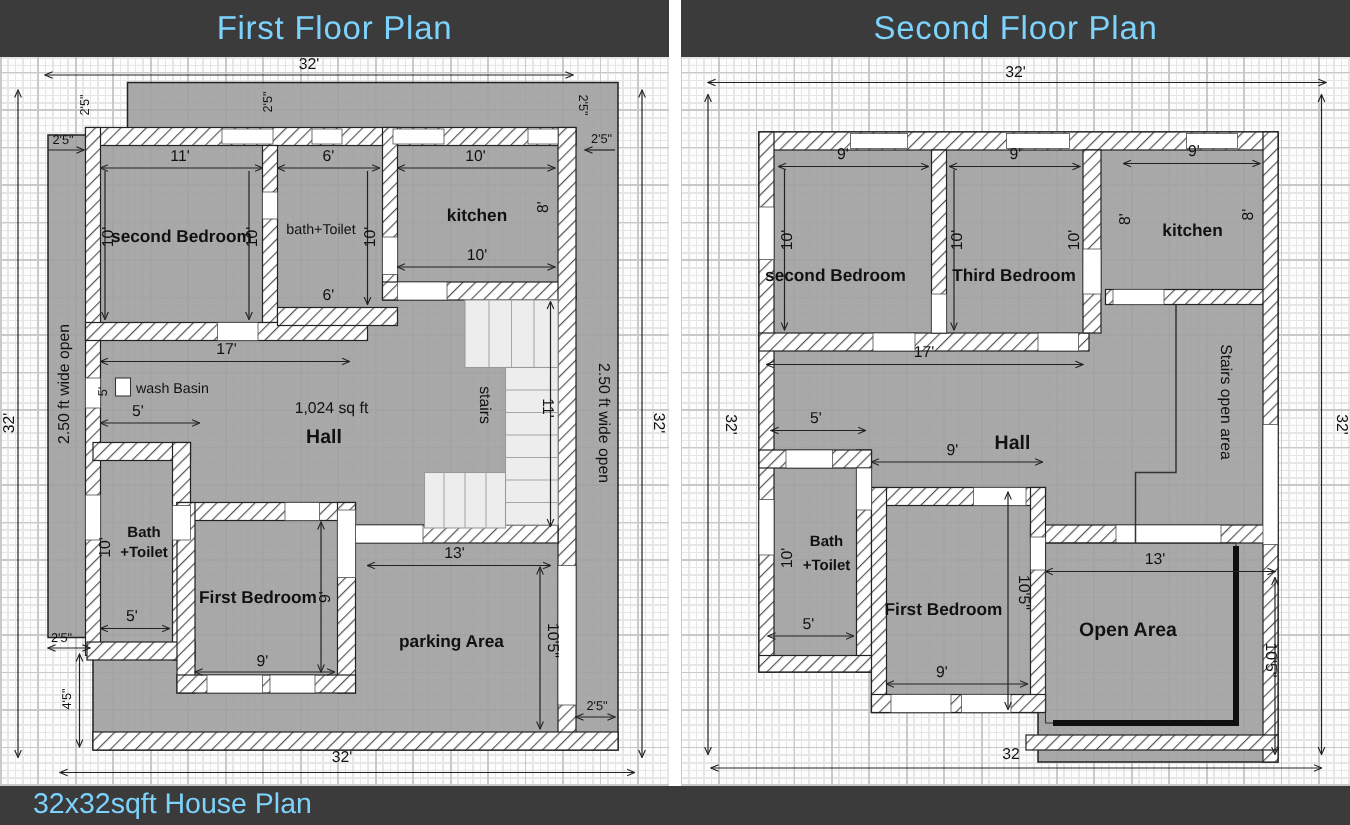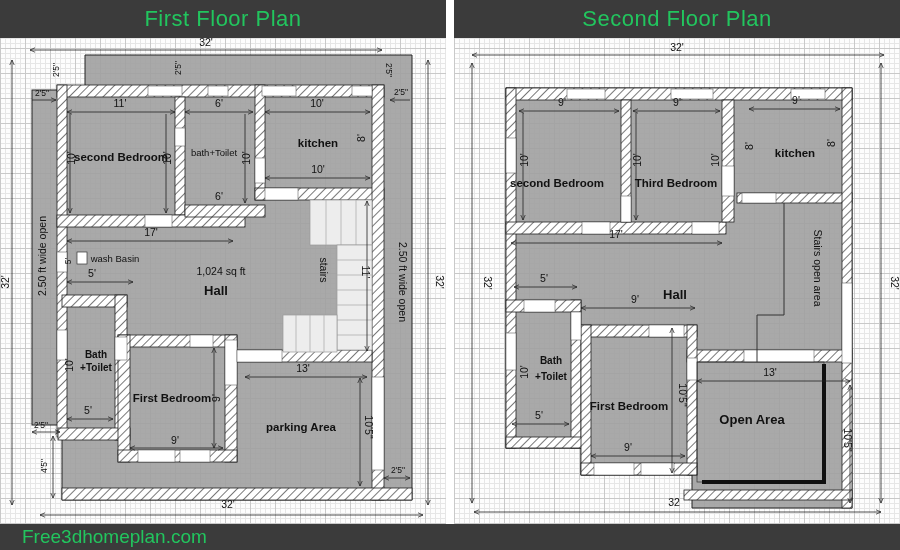--- a/index.html
+++ b/index.html
@@ -1,18 +1,18 @@
 <!DOCTYPE html>
 <html><head>
 <meta charset="utf-8">
 <style>
   html,body{margin:0;padding:0;}
   body{width:900px;height:550px;position:relative;background:#ffffff;
        font-family:"Liberation Sans",sans-serif;overflow:hidden;}
-  .bar{position:absolute;background:#3b3b3b;color:#22c55e;}
+  .bar{position:absolute;background:#3b3b3b;color:#7dd3fc;}
   .hdr{top:0;height:38px;display:flex;align-items:center;justify-content:center;
        font-size:22px;letter-spacing:.5px;}
   #hdr-left{left:0;width:446px;}
   #hdr-right{left:454px;width:446px;}
   .ftr{top:524px;height:26px;left:0;width:900px;display:flex;align-items:center;
        justify-content:space-between;font-size:19px;padding:0 22px;box-sizing:border-box;}
   .paper{position:absolute;top:38px;height:486px;background:
     repeating-linear-gradient(90deg,#c9c9c9 0 1px,transparent 1px 25px),
     repeating-linear-gradient(0deg,#c9c9c9 0 1px,transparent 1px 25px),
     repeating-linear-gradient(90deg,#e6e6e6 0 1px,transparent 1px 5px),
@@ -296,14 +296,14 @@
     <text class="t" x="225" y="357" transform="rotate(90 225 357)">10'5"</text>
     <text class="t" x="174" y="413">9'</text>
     <text class="t" x="316" y="338">13'</text>
     <text class="big" x="298" y="386">Open Area</text>
     <text class="t" x="390" y="402" transform="rotate(90 390 402)">10'5"</text>
   </g>
 </svg>
 </div>
 
 <div class="bar ftr">
-  <span>Free3dhomeplan.com</span>
+  <span>32x32sqft House Plan</span>
 </div>
 
 </body></html>

